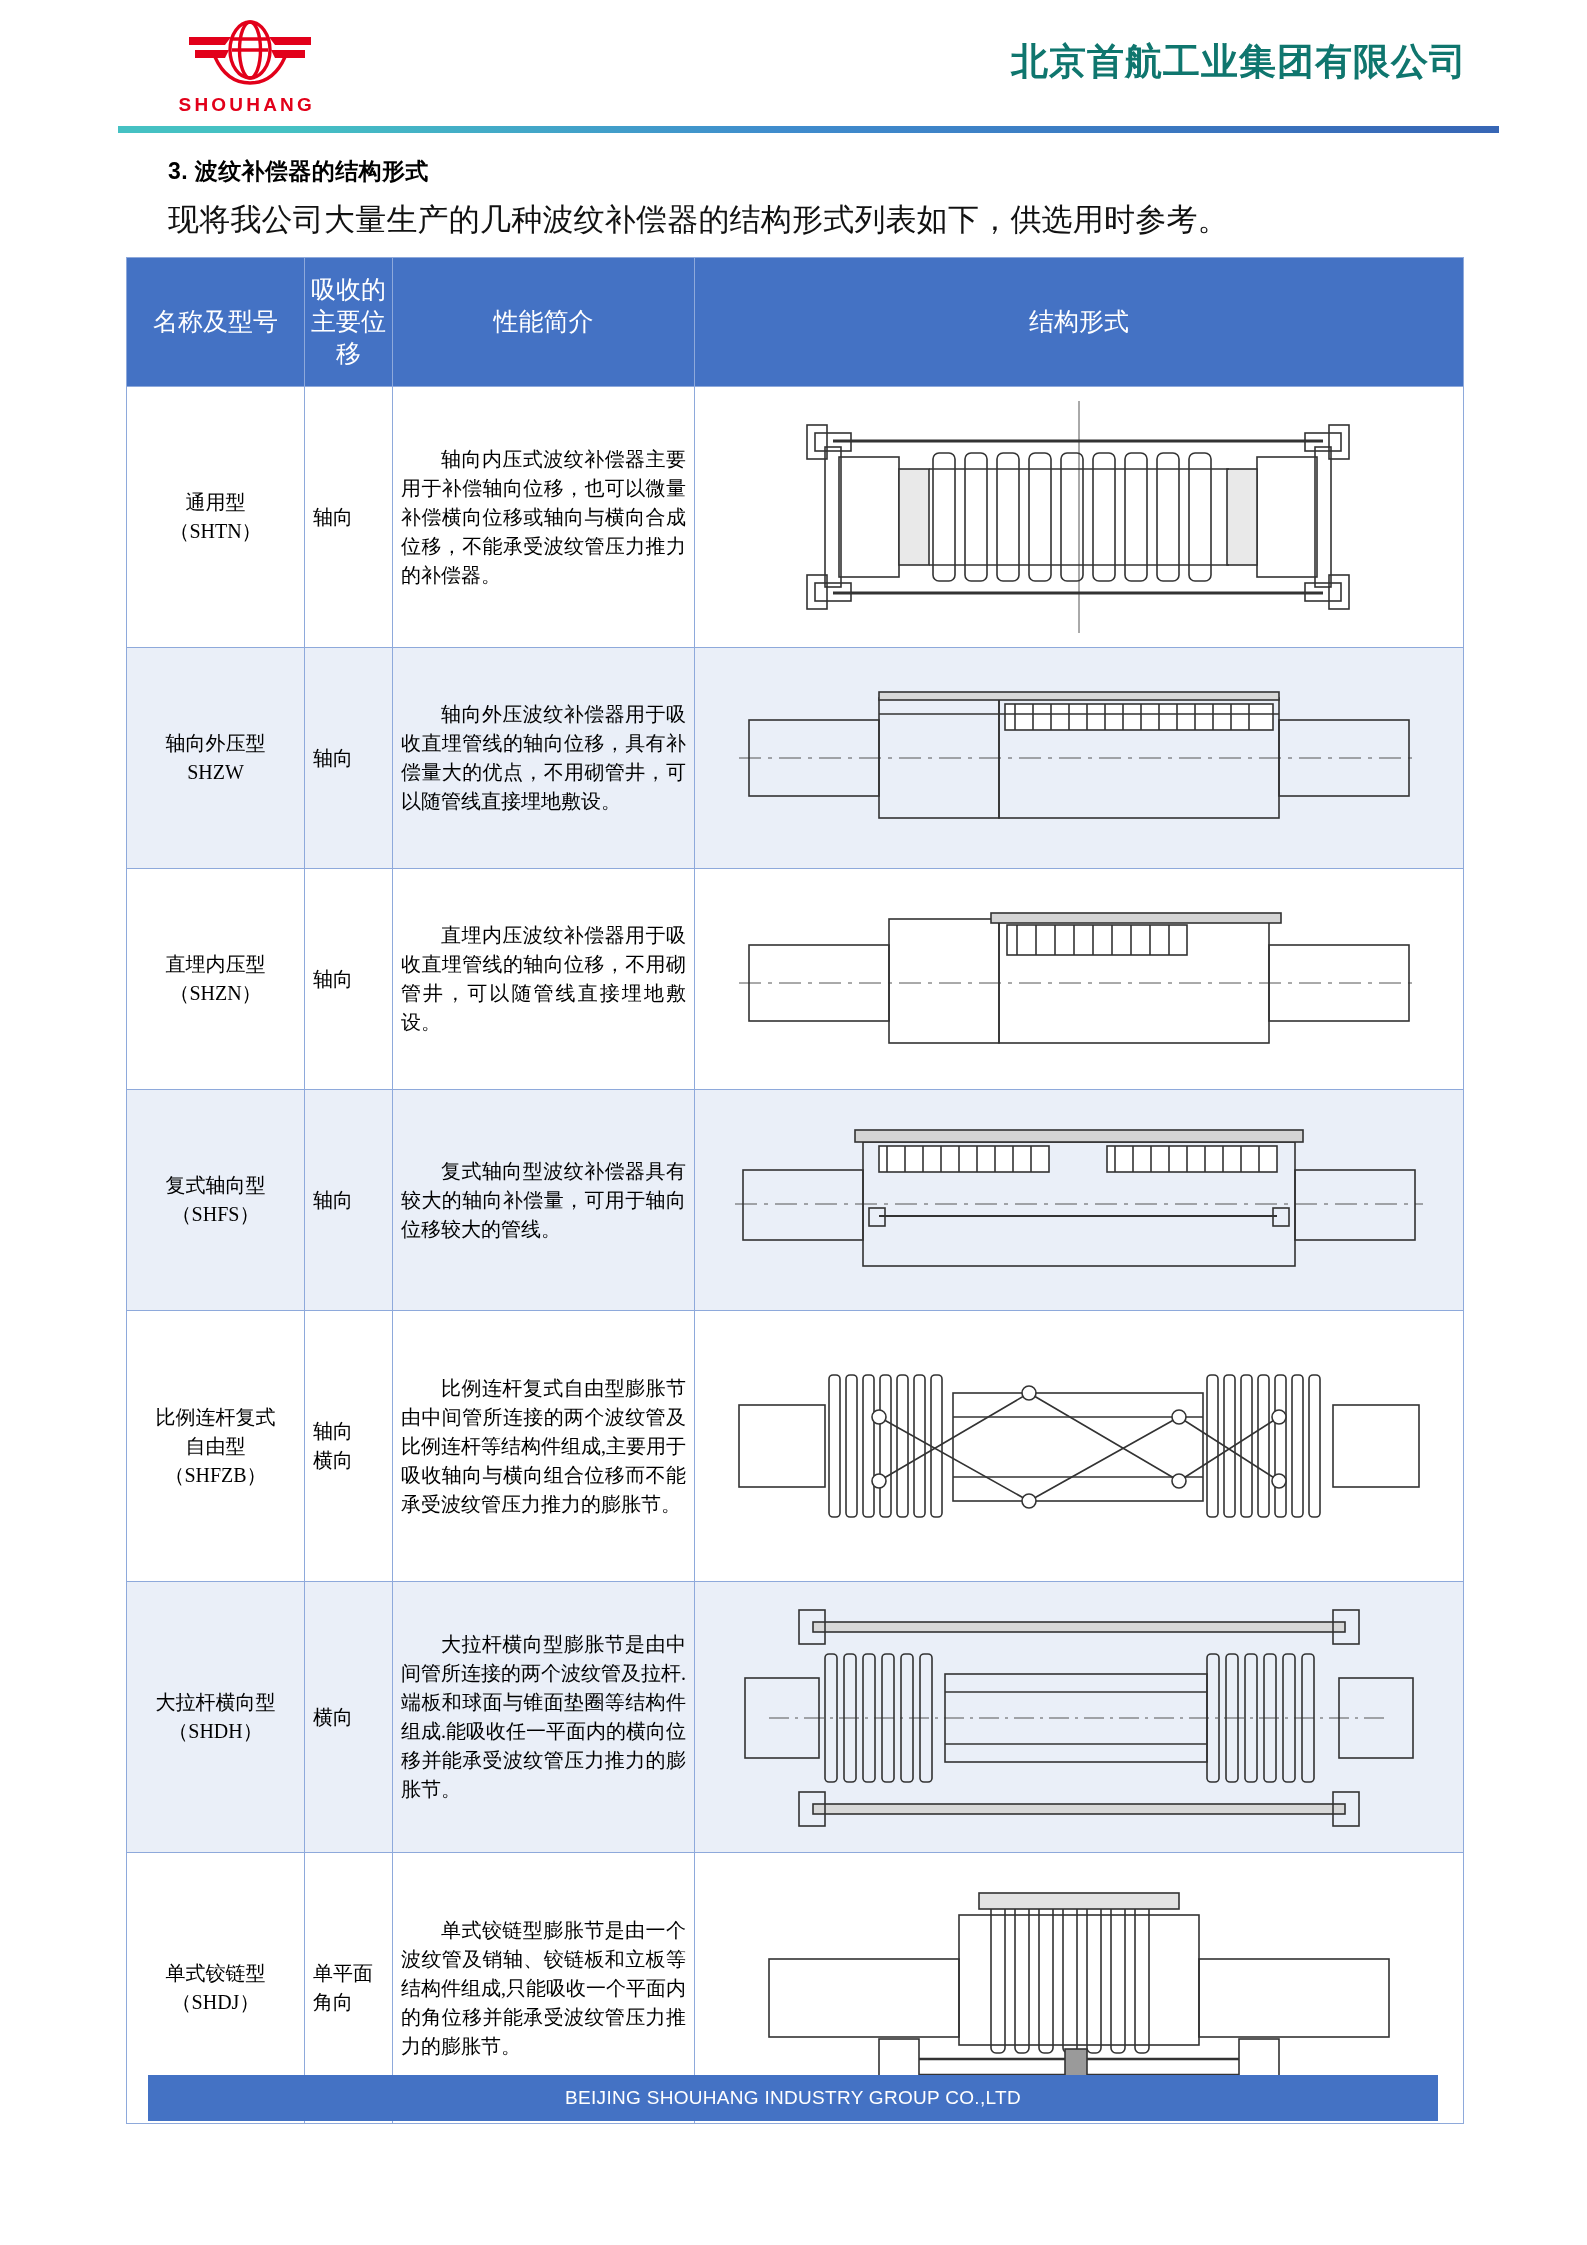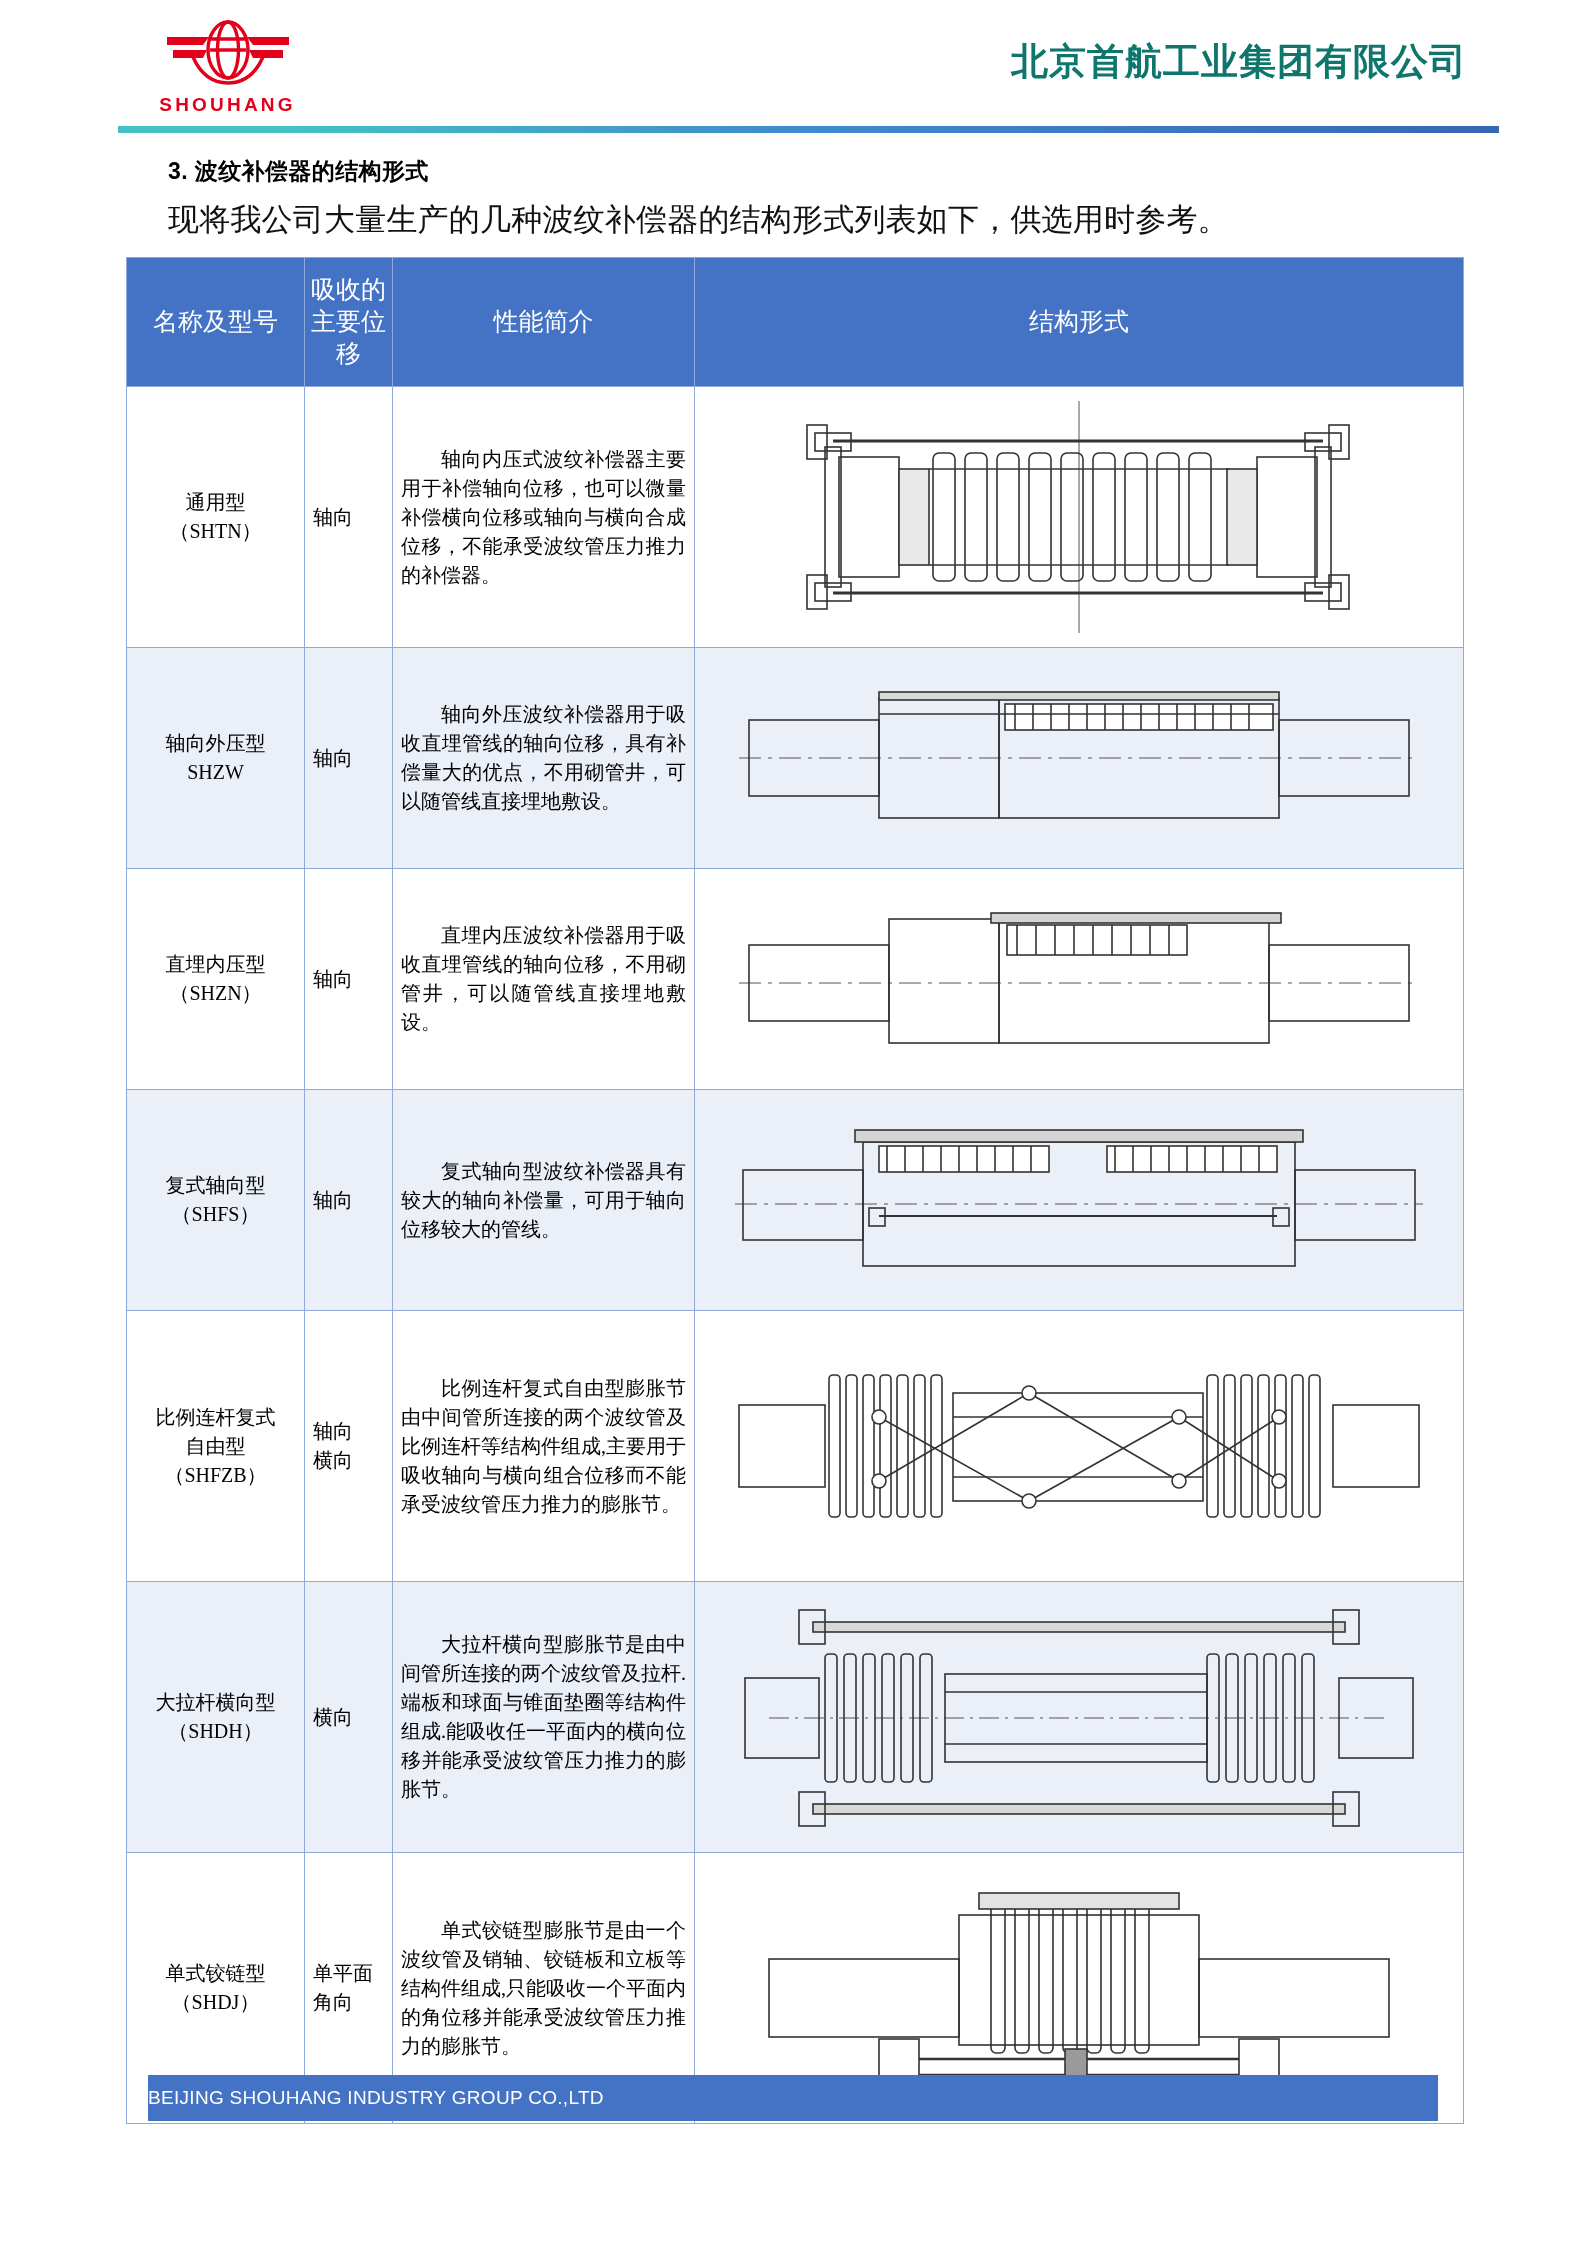--- a/index.html
+++ b/index.html
@@ -26,21 +26,21 @@
     position: relative;
     height: 128px;
     padding: 0 120px 0 140px;
     display: flex;
     align-items: center;
     justify-content: space-between;
   }
   .logo-block {
     display: flex;
     flex-direction: column;
-    align-items: center;
+    align-items: flex-end;
     width: 175px;
     margin-top: 4px;
   }
   .logo-mark {
     width: 130px;
     height: 76px;
   }
   .logo-word {
     color: #e2001a;
     font-family: "Liberation Sans", sans-serif;
@@ -150,21 +150,21 @@
     top: 2075px;
     width: 1290px;
     height: 46px;
     background: #4472c4;
     color: #ffffff;
     font-family: "Liberation Sans", sans-serif;
     font-size: 19px;
     letter-spacing: 0.3px;
     display: flex;
     align-items: center;
-    justify-content: flex-start;
+    justify-content: center;
   }
 </style>
 </head>
 <body>
 
 <div class="page">
 
   <div class="header">
     <div class="logo-block">
       <svg class="logo-mark" viewBox="0 0 130 76">

